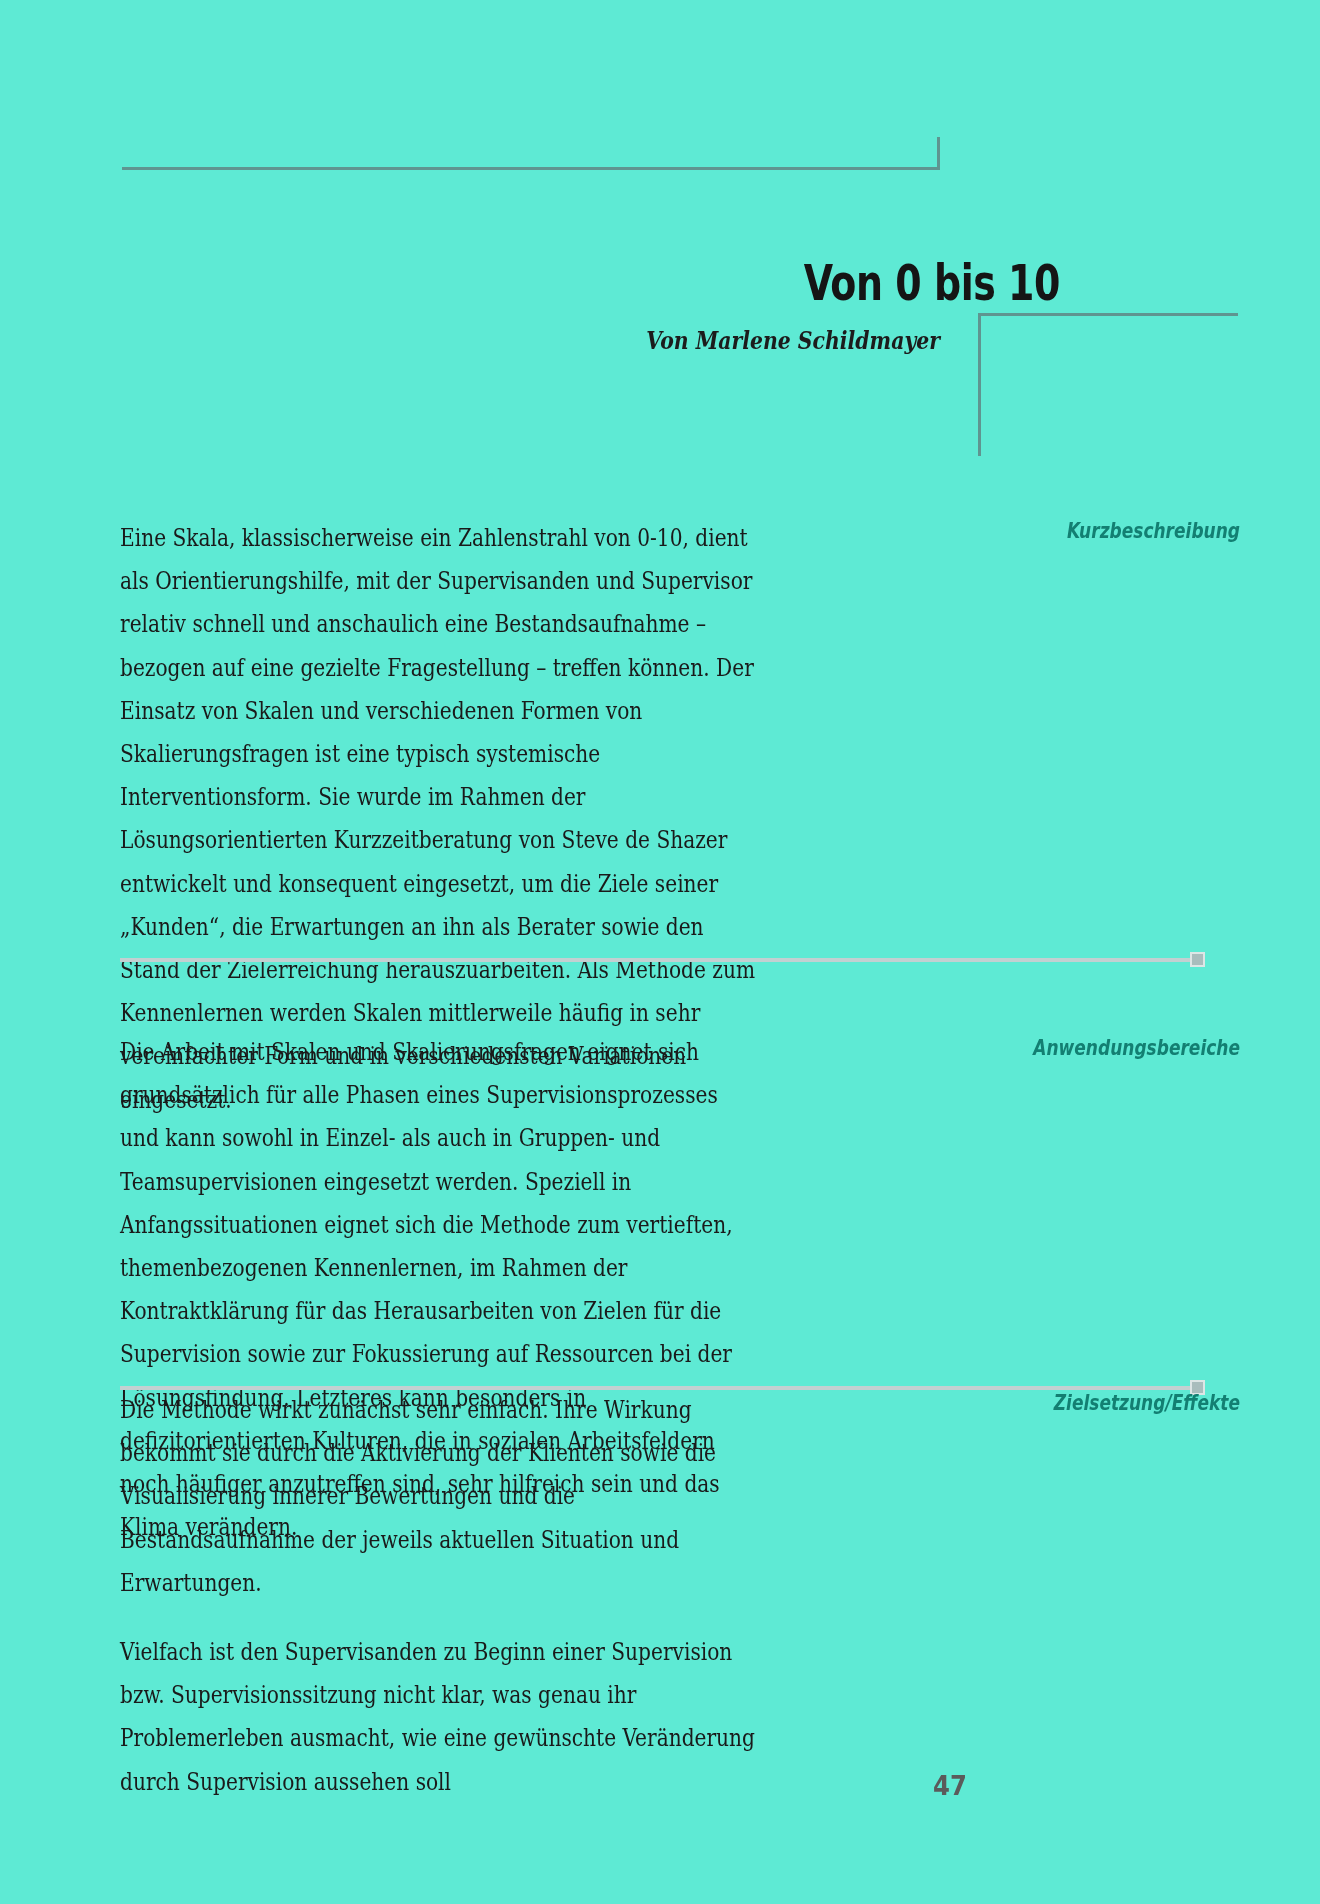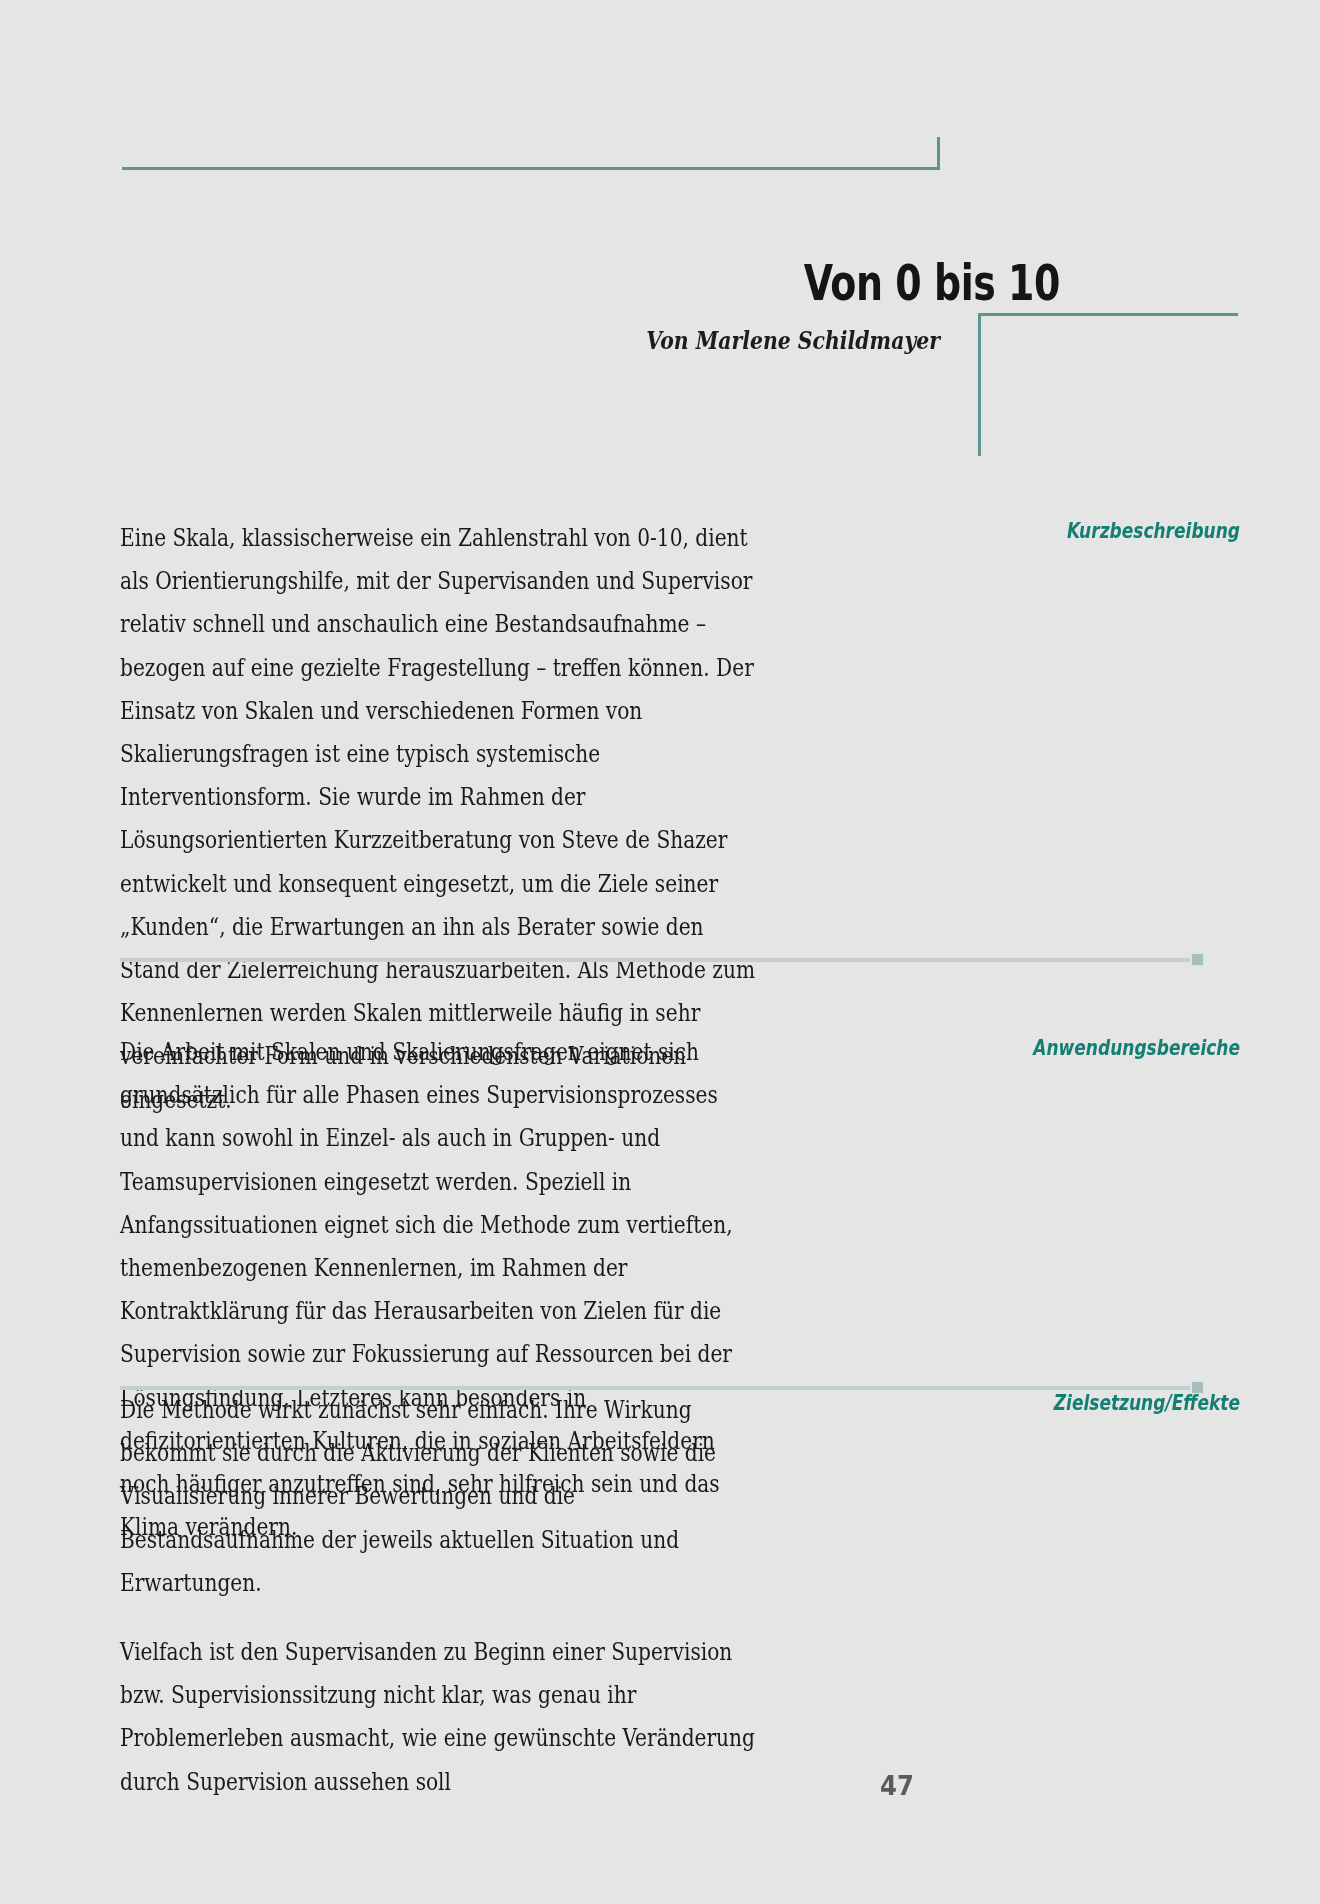--- a/index.html
+++ b/index.html
@@ -5,21 +5,21 @@
   html, body {
     margin: 0;
     padding: 0;
     background: #ffffff;
   }
 
   .page {
     position: relative;
     width: 1320px;
     height: 1904px;
-    background: #e5e5e5;
+    background: #5eead4;
     overflow: hidden;
     font-family: "Liberation Serif", serif;
   }
 
   
   .hdr-hline {
     position: absolute;
     left: 122px;
     top: 167px;
     width: 818px;
@@ -138,21 +138,21 @@
   #sep-1-cap { top: 952px; }
   #sep-2 { top: 1386px; }
   #sep-2-cap { top: 1380px; }
 
   
   .folio {
     position: absolute;
     left: 880px;
     top: 1770px;
     width: 140px;
-    text-align: left;
+    text-align: center;
     font-family: "DejaVu Sans Condensed", "Liberation Sans Narrow", "Liberation Sans", sans-serif;
     font-weight: 600;
     font-size: 27px;
     color: #5b5b5b;
   }
 </style>
 </head>
 <body>
 
 <div class="page">

